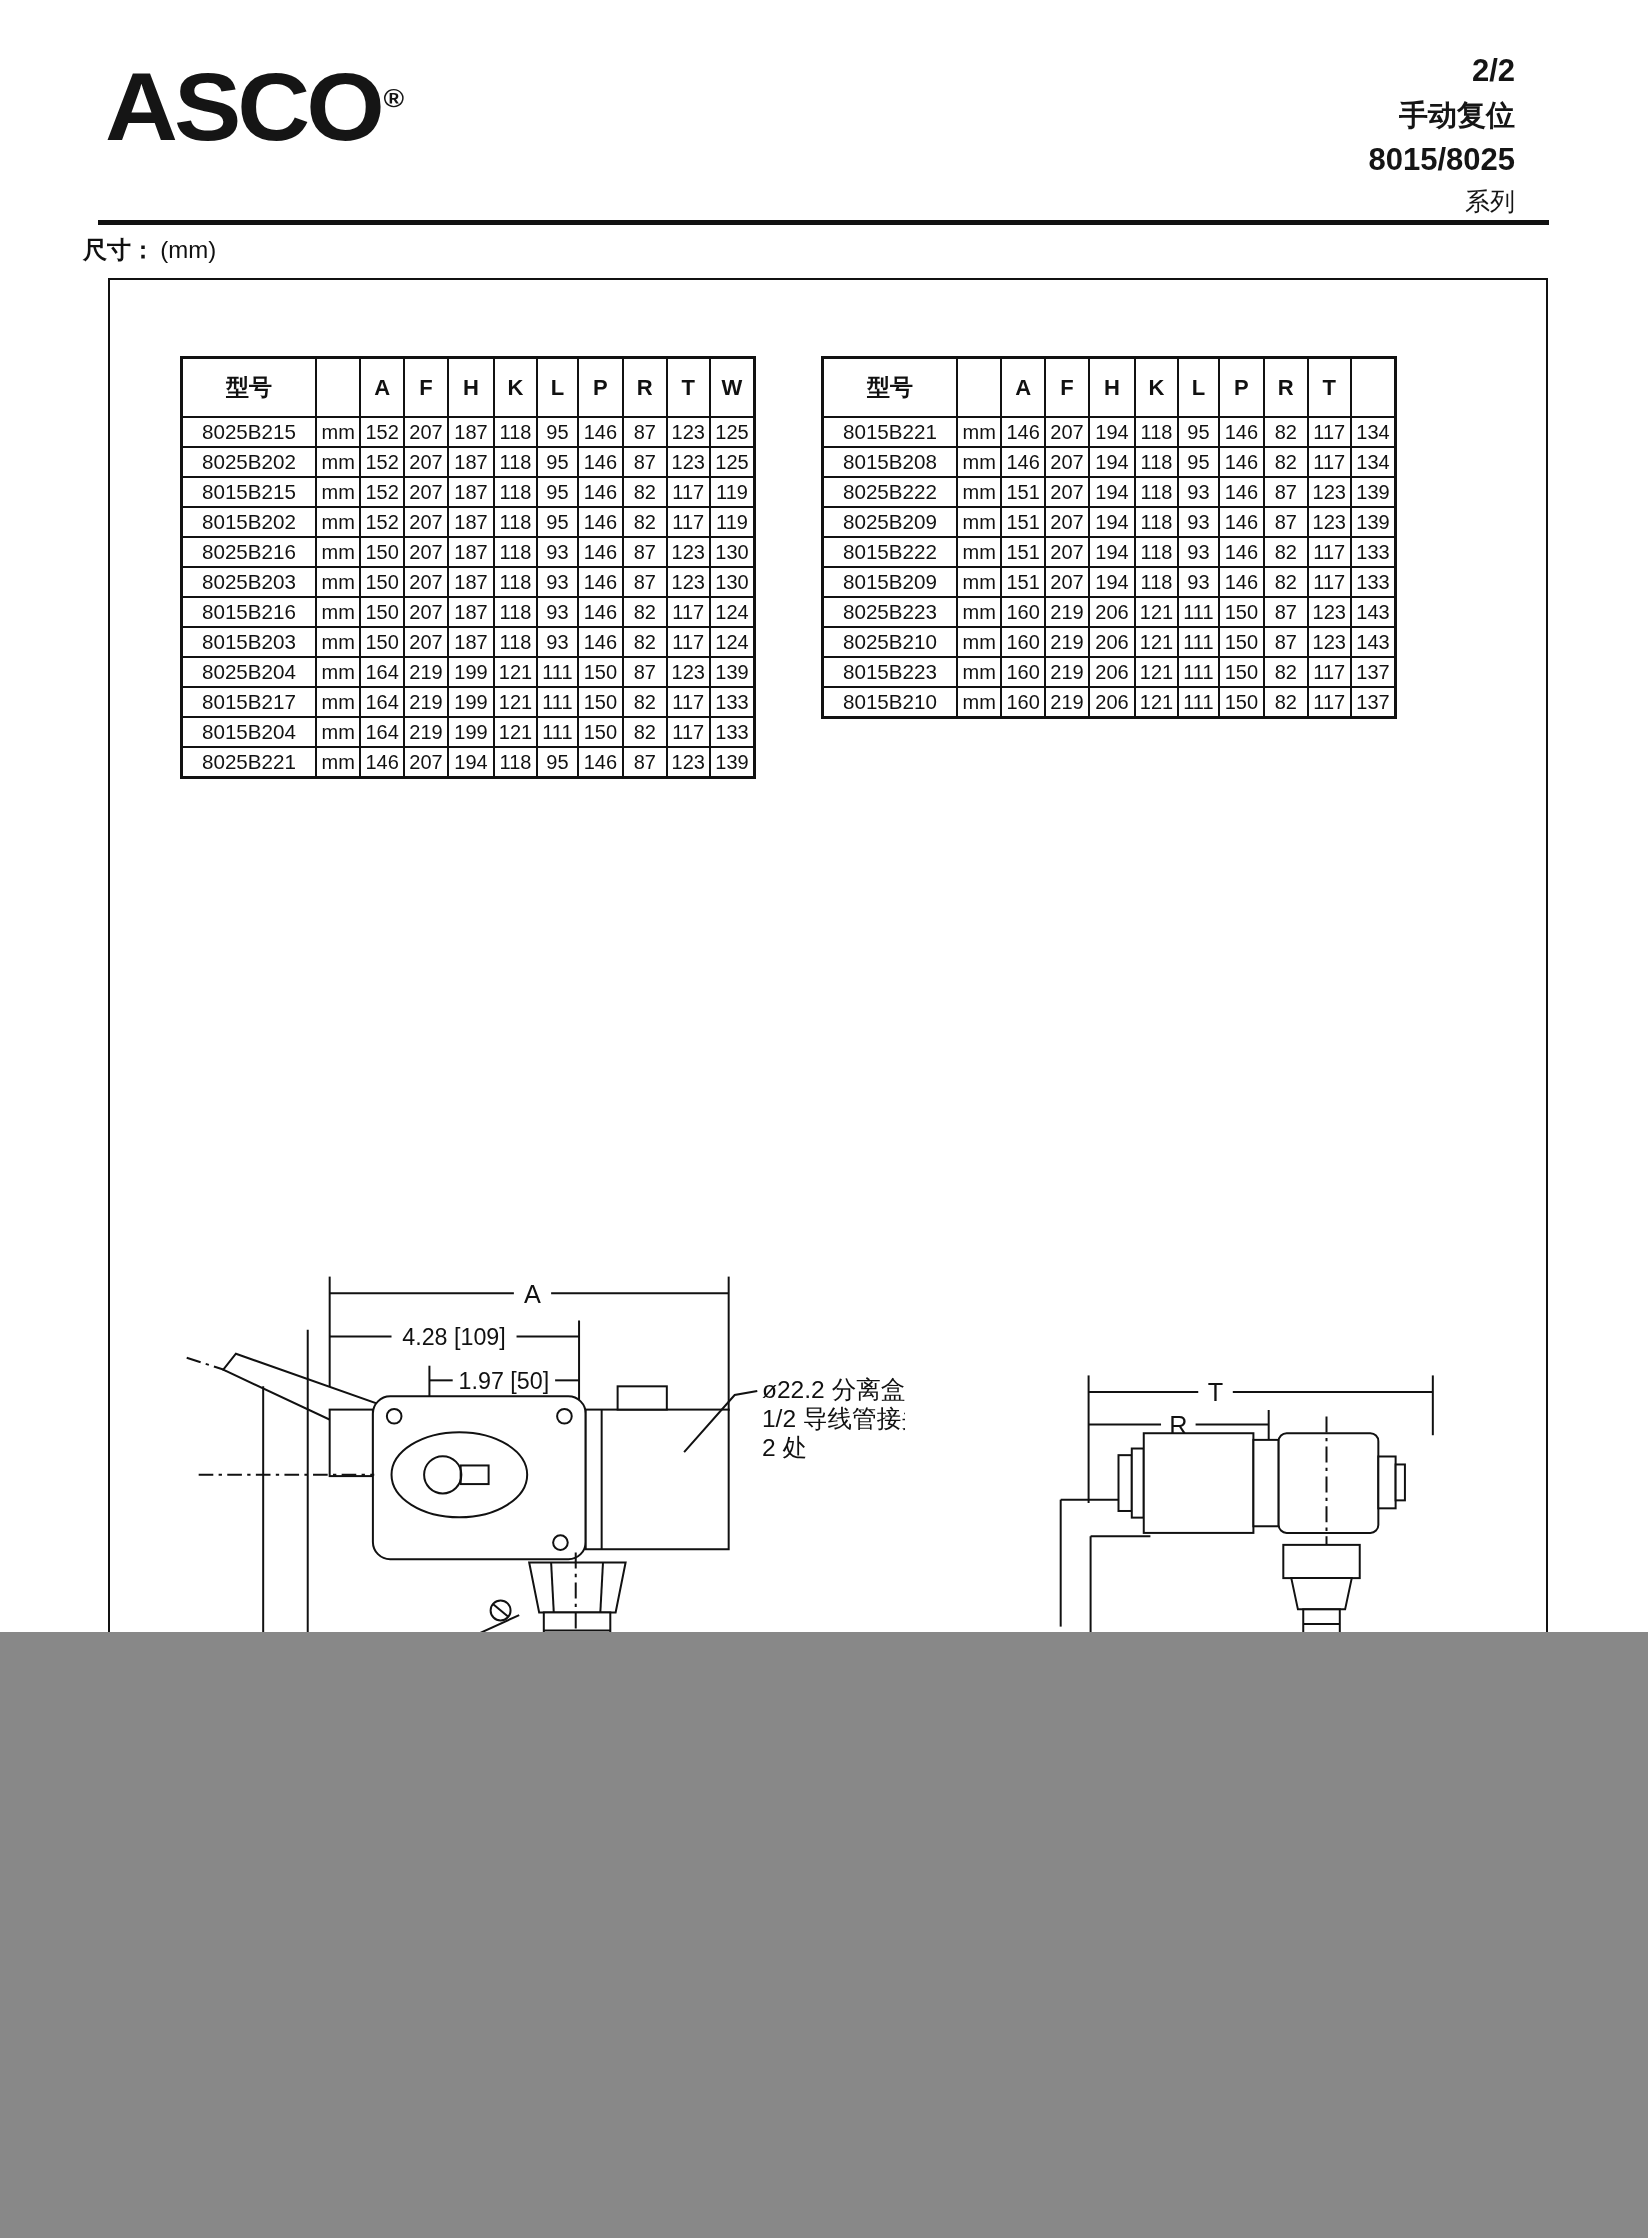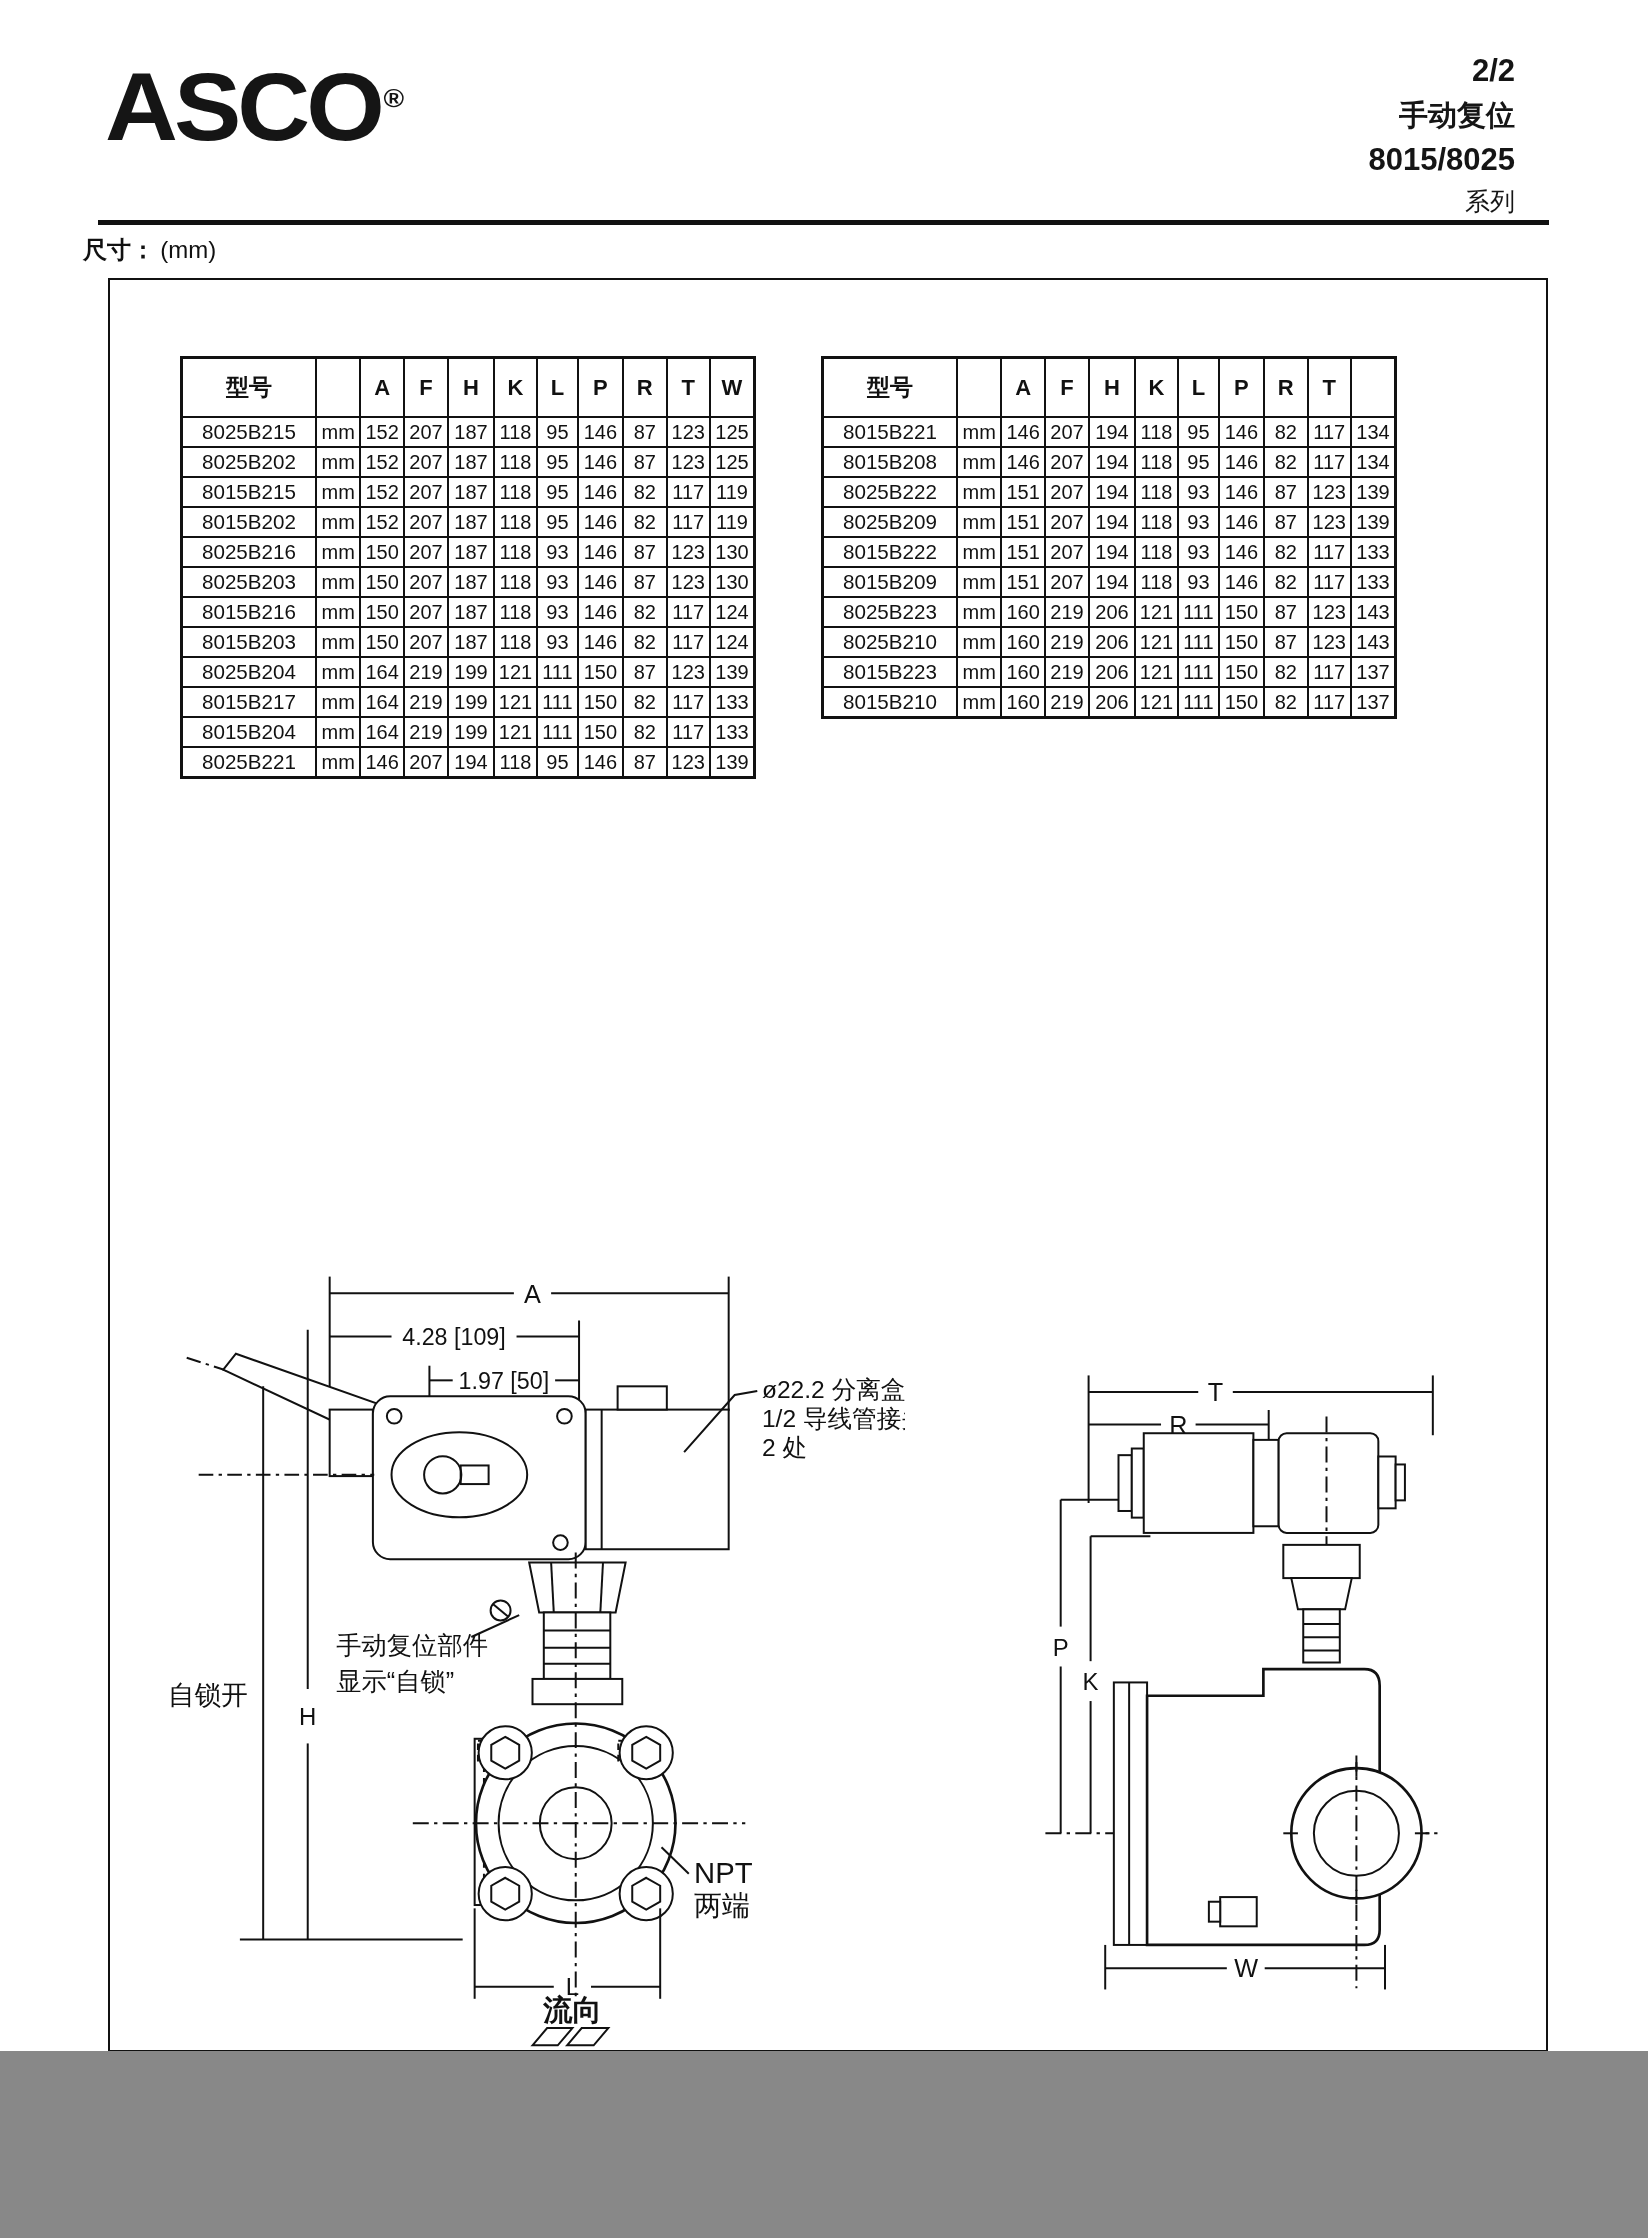--- a/index.html
+++ b/index.html
@@ -1,16 +1,16 @@
 <!DOCTYPE html>
 <html style="font-size:10.6px"><head>
 <meta charset="utf-8">
 <style>
   html,body{margin:0;padding:0;background:#888;}
-  .page{position:relative;width:1649px;height:2051px;background:#fff;font-family:"Liberation Sans",sans-serif;color:#111;overflow:hidden;}
+  .page{position:relative;width:1649px;height:1632px;background:#fff;font-family:"Liberation Sans",sans-serif;color:#111;overflow:hidden;}
   .abs{position:absolute;}
   
   .brand-logo{left:105px;top:57px;font-weight:900;font-size:101px;letter-spacing:-4px;line-height:1;transform:scaleY(.95);color:#151515;}
   .brand-reg{font-size:28px;font-weight:700;vertical-align:super;letter-spacing:0;margin-left:2.7px;}
   .hdr-right{top:53px;right:134px;display:flex;flex-direction:column;align-items:flex-end;gap:6.6px;text-align:right;color:#151515;}
   .hdr-l1{font-size:31px;font-weight:800;text-align:right;}
   .hdr-l2{font-size:29px;font-weight:700;}
   .hdr-l3{font-size:31px;font-weight:800;margin-left:12px;}
   .hdr-l4{font-size:25px;font-weight:400;}
   .rule{background:#111;}

